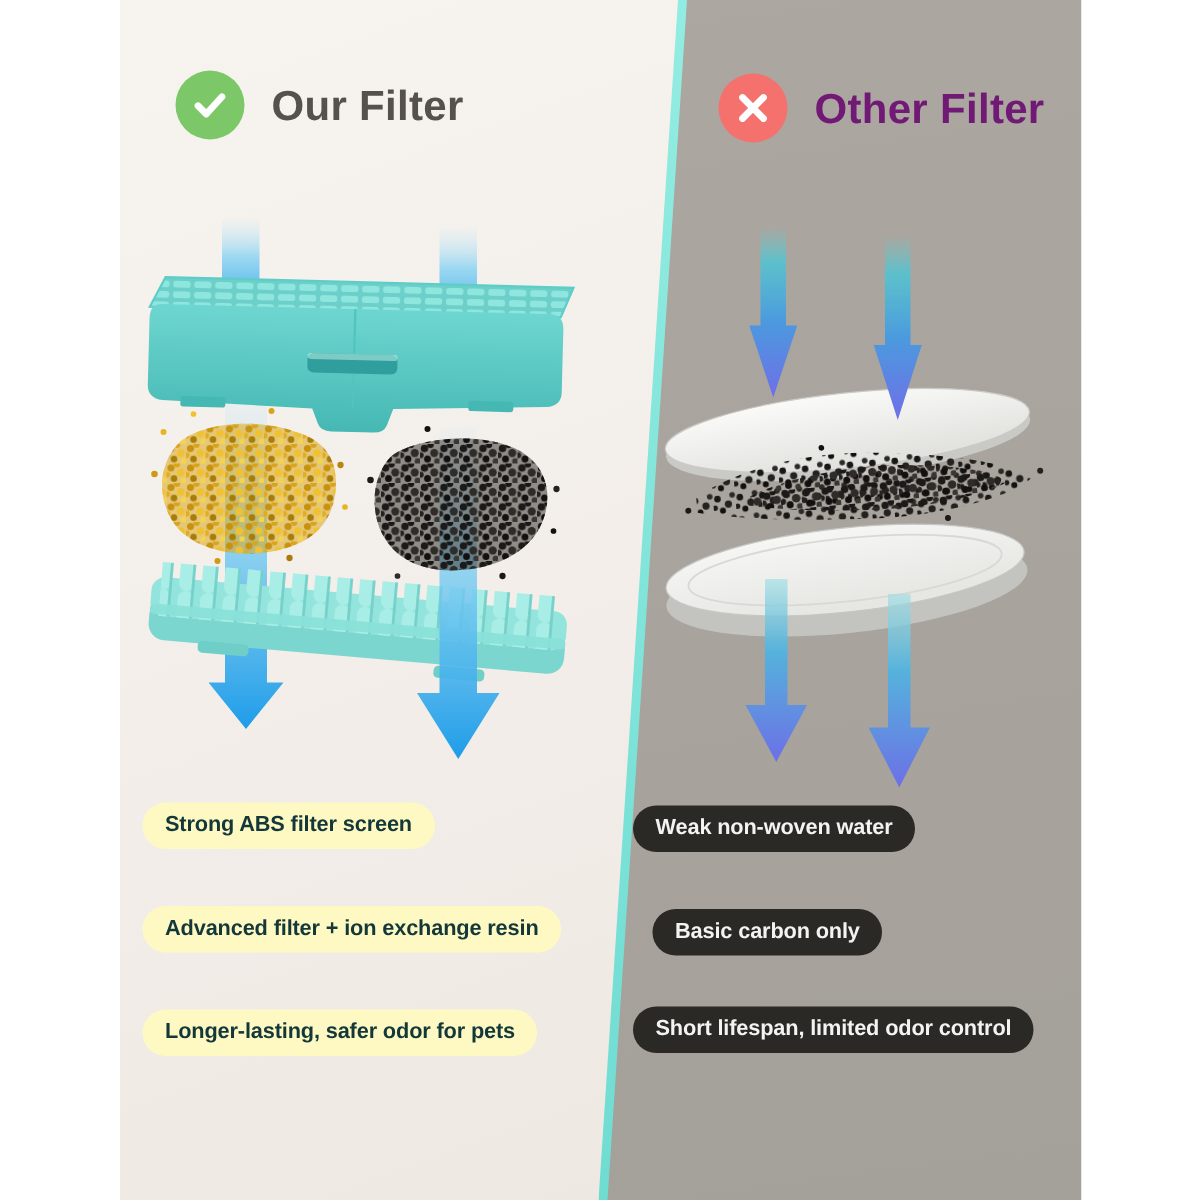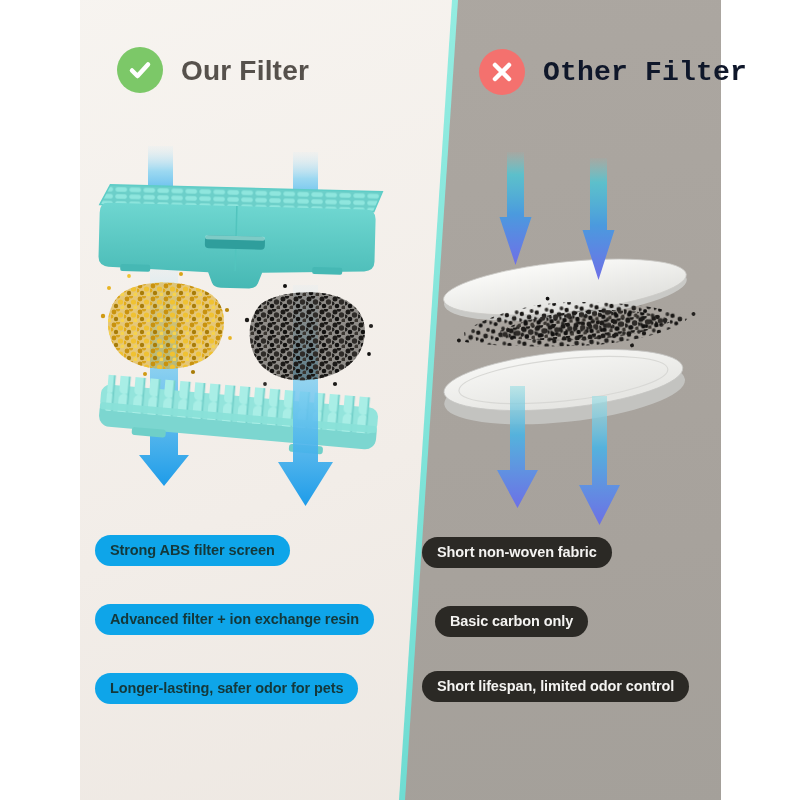--- a/index.html
+++ b/index.html
@@ -30,32 +30,32 @@
     display:flex;align-items:center;justify-content:center;
   }
   .badge-check{left:117px;top:47px;background:#7cc868;}
   .badge-x{left:479px;top:49px;background:#f4716e;}
   .title{
     position:absolute;font-size:28px;font-weight:bold;letter-spacing:.2px;
     white-space:nowrap;
     text-align:right;
   }
   .title-left{left:181px;top:55px;color:#56514c;}
-  .title-right{left:543px;top:57px;color:#0f172a;font-family:Liberation Mono, monospace;}
+  .title-right{left:543px;top:57px;color:#701a75;}
   
   .art{position:absolute;}
   .art-left{left:85px;top:140px;width:300px;height:380px;}
   .art-right{left:430px;top:140px;width:290px;height:400px;}
   
   .pill{
     position:absolute;white-space:nowrap;
     font-size:14.5px;font-weight:bold;letter-spacing:-.1px;
     padding:8px 15px;border-radius:19px;line-height:15px;
   }
-  .pill-good{background:#0ea5e9;color:#14383a;}
+  .pill-good{background:#fef9c3;color:#14383a;}
   .pill-bad{background:#2b2925;color:#f4f3f1;}
   .pg1{left:95px;top:535px;}
   .pg2{left:95px;top:604px;}
   .pg3{left:95px;top:673px;}
   .pb1{left:422px;top:537px;}
   .pb2{left:435px;top:606px;}
   .pb3{left:422px;top:671px;}
 </style>
 </head>
 <body>
@@ -223,17 +223,17 @@
     </g>
 
     <path d="M80,246 L95,246 L95,330 L108,330 L87.5,368 L67,330 L80,330 Z" fill="url(#gArrR2)"></path>
     <path d="M162,256 L177,256 L177,345 L190,345 L169.5,385 L149,345 L162,345 Z" fill="url(#gArrR2)"></path>
   </svg>
 
   <div class="pill pill-good pg1">Strong ABS filter screen</div>
   <div class="pill pill-good pg2">Advanced filter + ion exchange resin</div>
   <div class="pill pill-good pg3">Longer-lasting, safer odor for pets</div>
 
-  <div class="pill pill-bad pb1">Short non-woven fabric</div>
+  <div class="pill pill-bad pb1">Weak non-woven water</div>
   <div class="pill pill-bad pb2">Basic carbon only</div>
   <div class="pill pill-bad pb3">Short lifespan, limited odor control</div>
 
 </div>
 
 </body></html>

